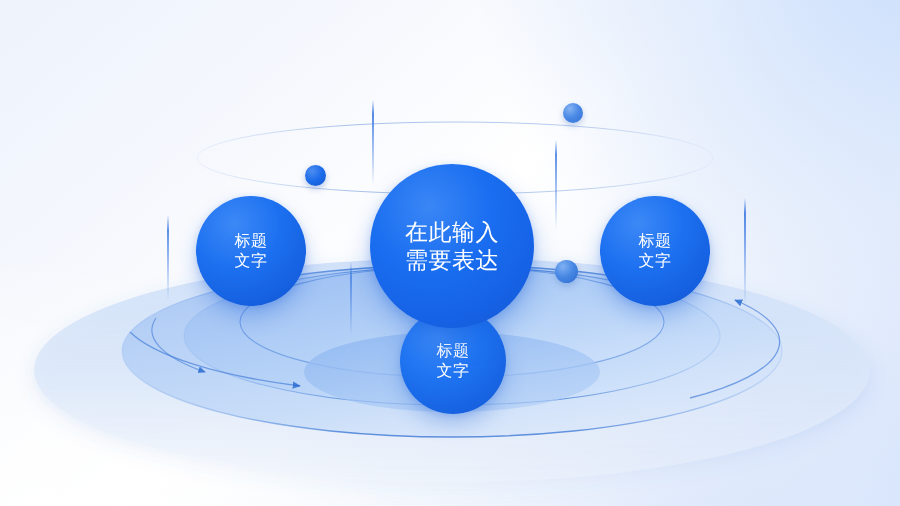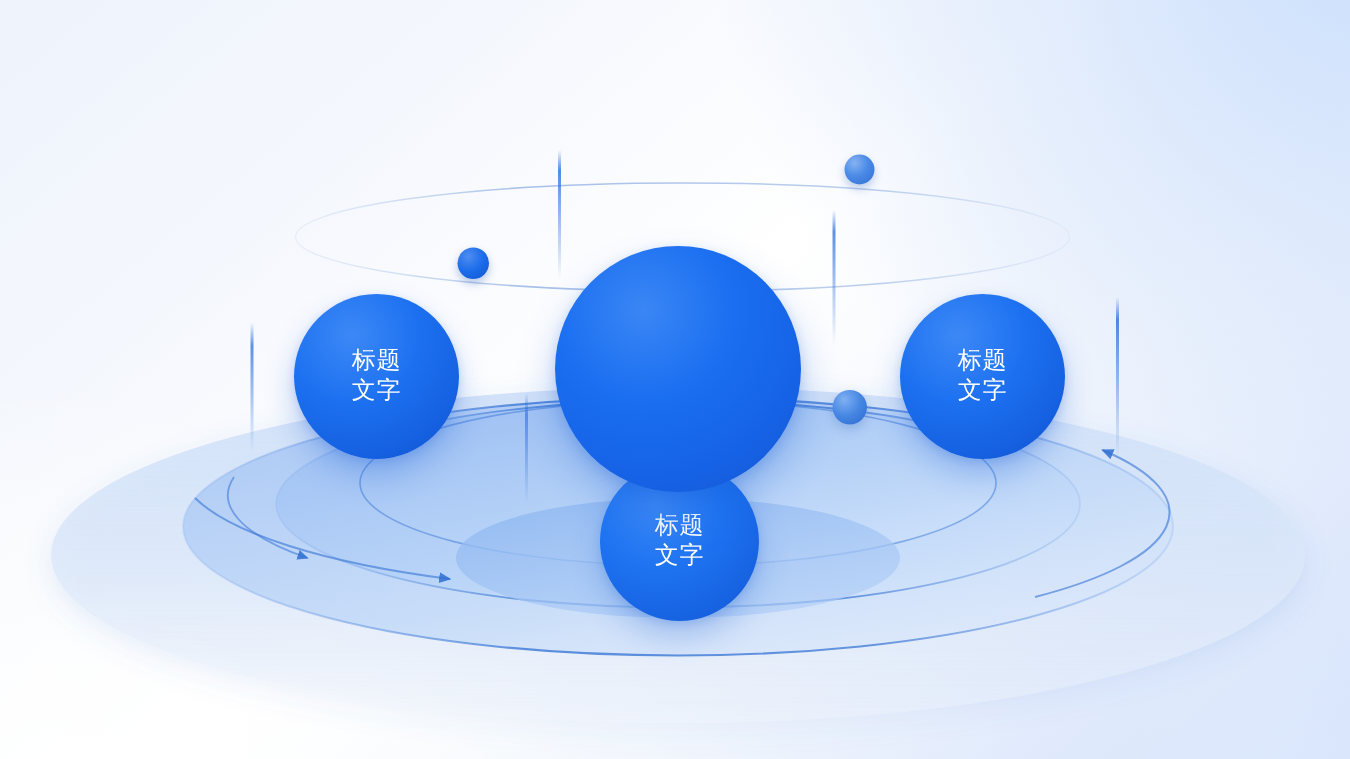--- a/index.html
+++ b/index.html
@@ -192,16 +192,18 @@
 
   <div class="node node-bottom">
     <div class="node-label">
       <span>标题</span>
       <span>文字</span>
     </div>
   </div>
 
   <div class="node node-center">
     <div class="node-label">
+      <span>在此输入</span>
+      <span>需要表达</span>
     </div>
   </div>
 
 </div>
 
 </body></html>

